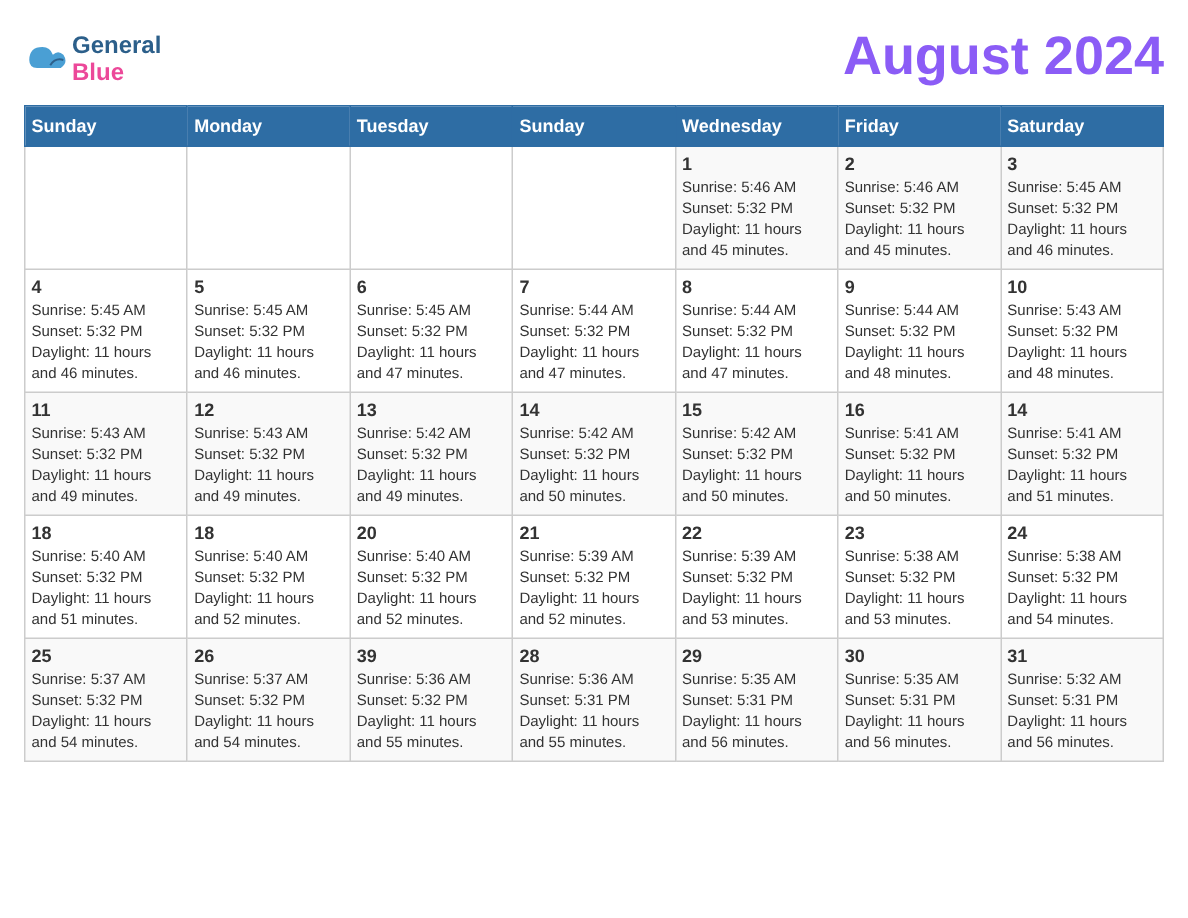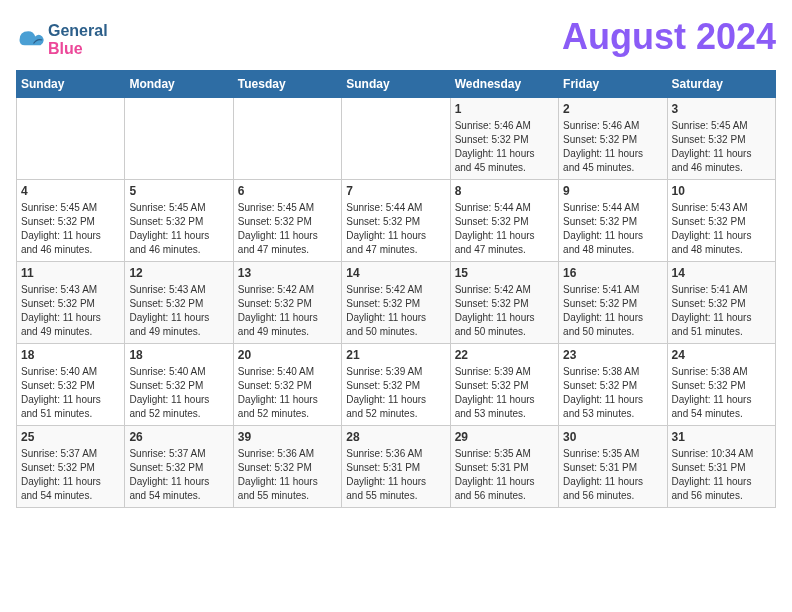--- a/index.html
+++ b/index.html
@@ -329,20 +329,20 @@
         </td>
         <td>
           <span class="day-num">30</span>
           <div class="day-info" style="white-space: pre-line;">Sunrise: 5:35 AM
 Sunset: 5:31 PM
 Daylight: 11 hours
 and 56 minutes.</div>
         </td>
         <td>
           <span class="day-num">31</span>
-          <div class="day-info" style="white-space: pre-line;">Sunrise: 10:34 AM
+          <div class="day-info" style="white-space: pre-line;">Sunrise: 5:32 AM
 Sunset: 5:31 PM
 Daylight: 11 hours
 and 56 minutes.</div>
         </td>
       </tr>
     </tbody>
 </table>
 
 </body></html>

